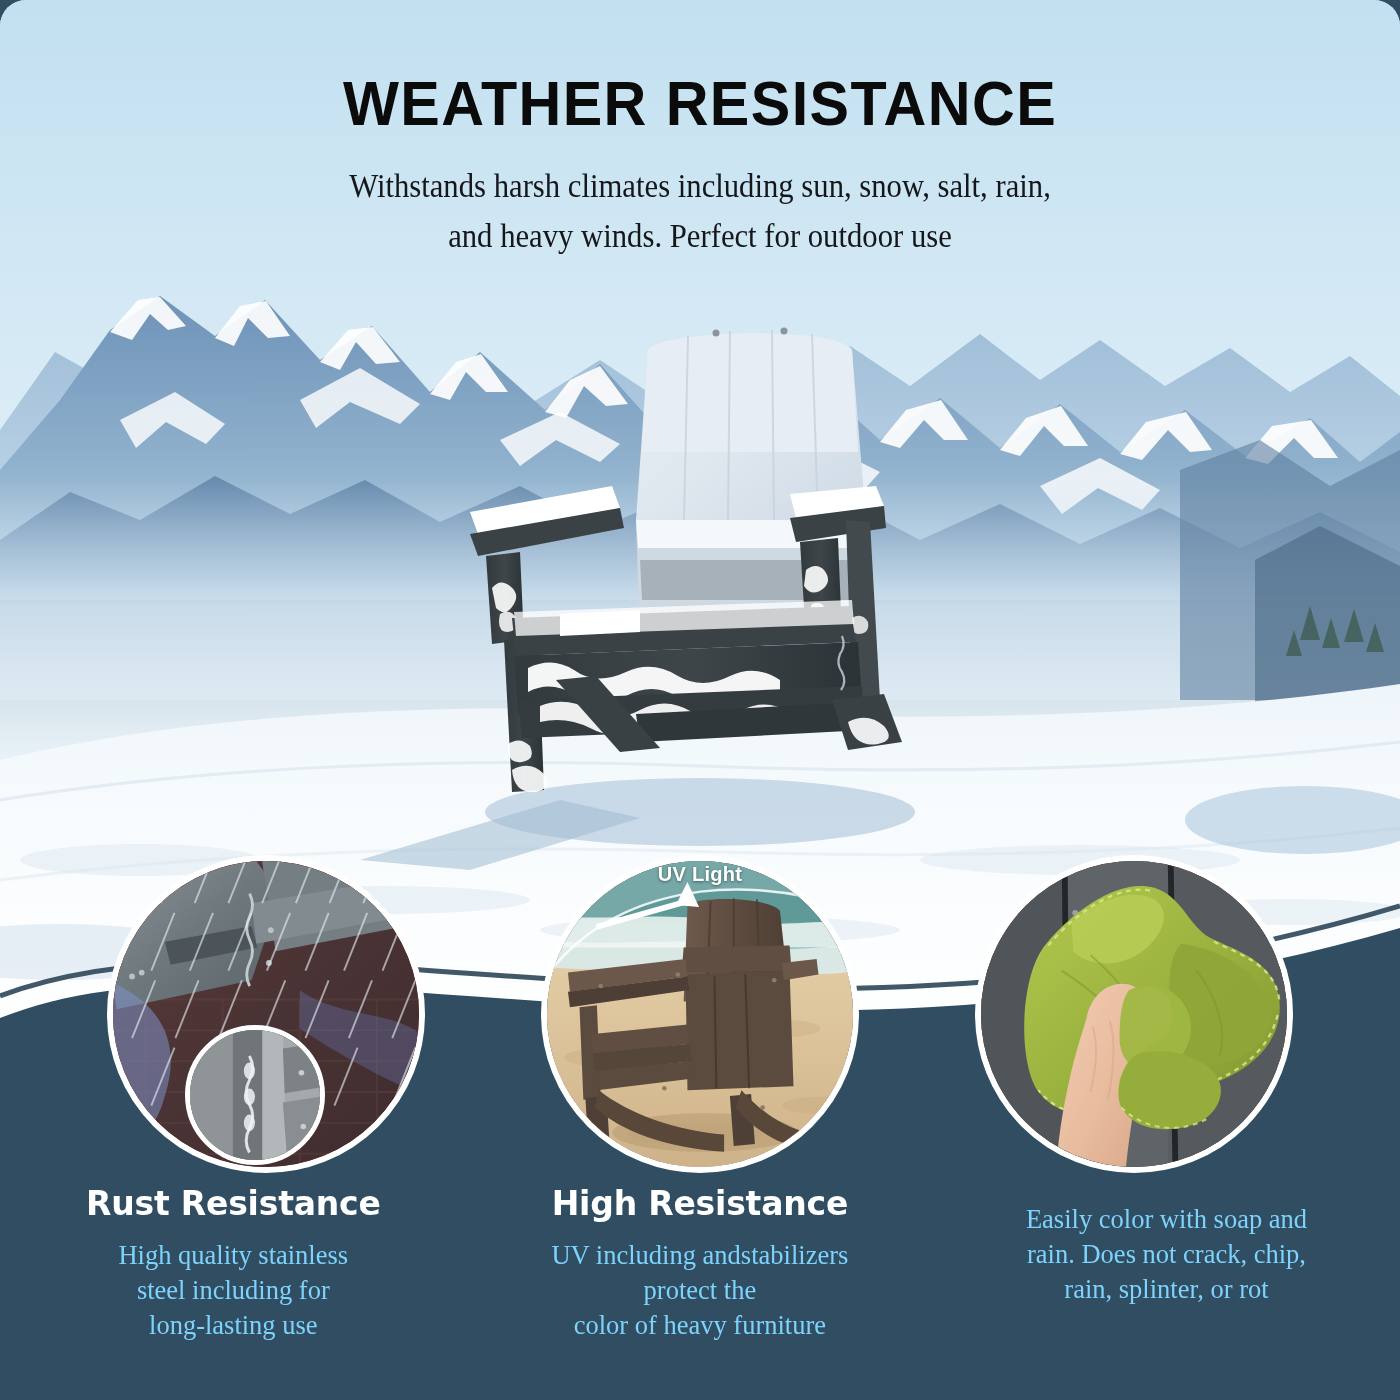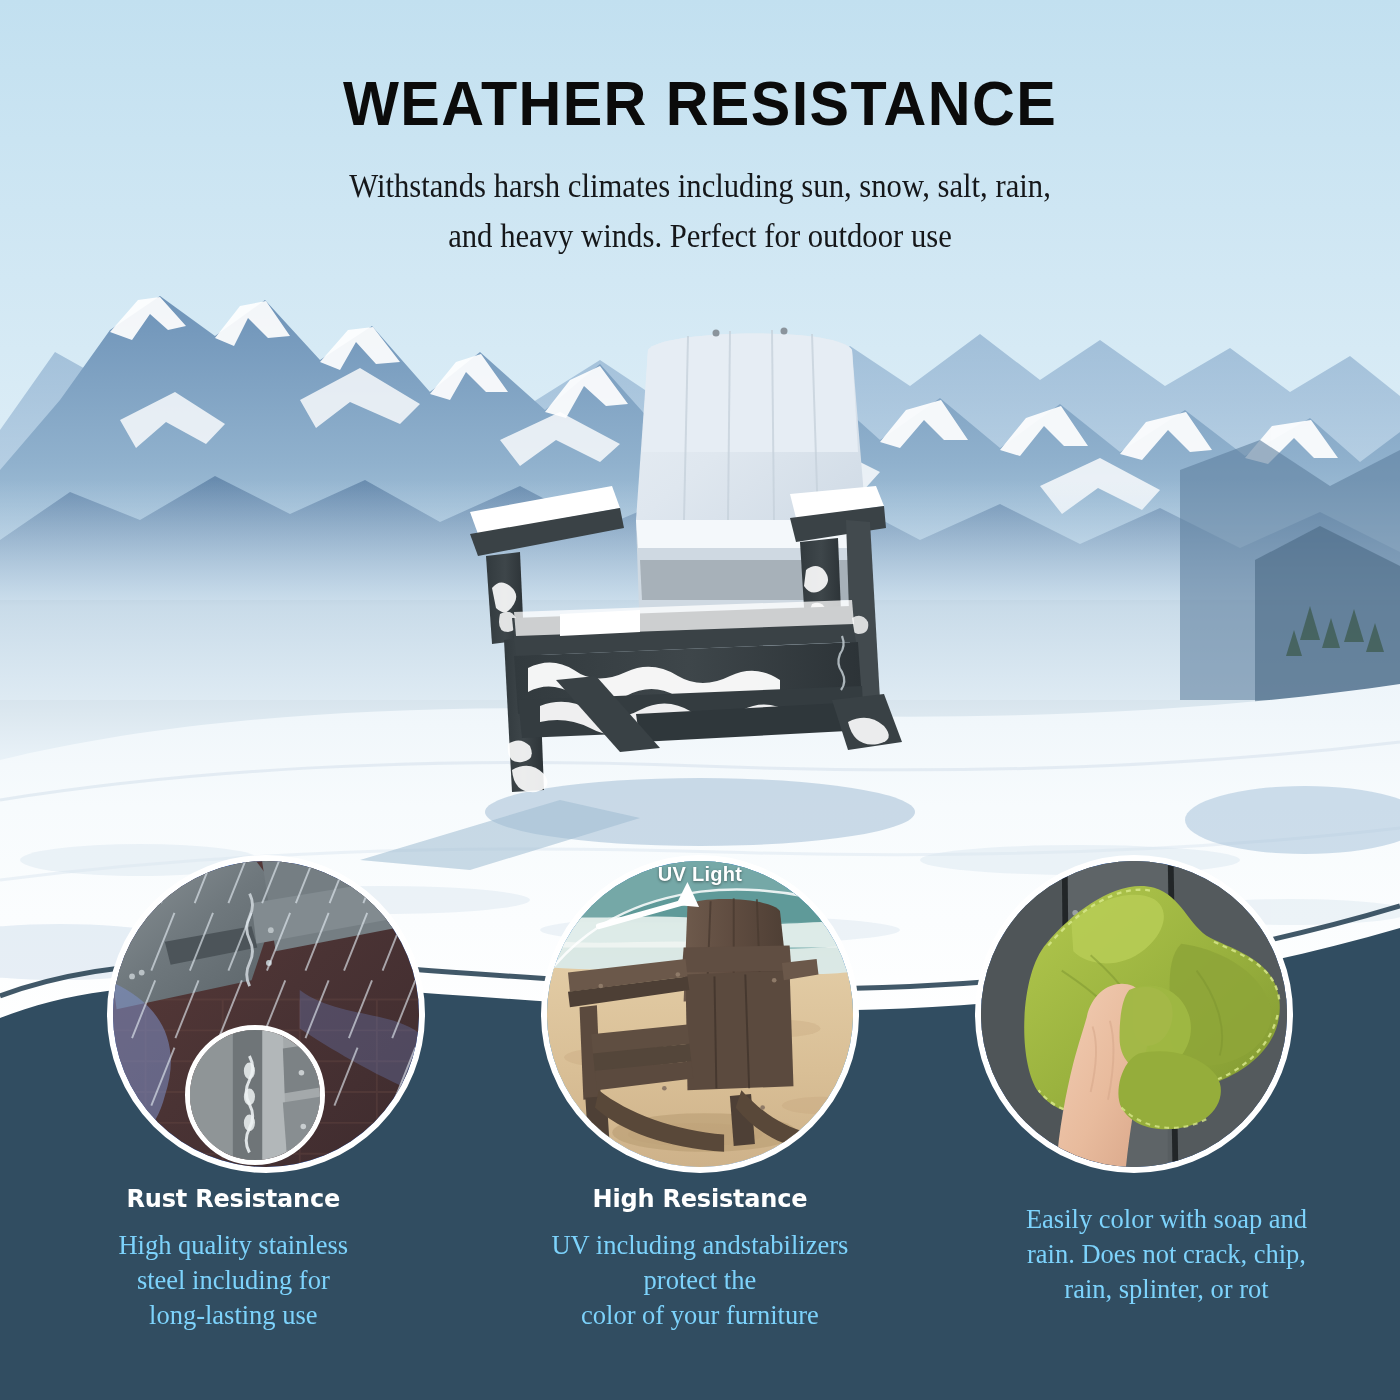--- a/index.html
+++ b/index.html
@@ -4,21 +4,21 @@
 <style>
   * { margin:0; padding:0; box-sizing:border-box; }
   html,body { width:1400px; height:1400px; }
   body {
     font-family:"Liberation Sans", sans-serif;
     background:#314d61;
     overflow:hidden;
     position:relative;
   }
 
-  #stage { position:absolute; inset:0; width:1400px; height:1400px; overflow:hidden; }
+  #stage { position:absolute; inset:0; width:1400px; height:1400px; overflow:hidden;border-radius:26px; }
 
   
   .scene {
     position:absolute; left:0; top:0; width:1400px; height:1035px;
     overflow:hidden;
   }
   .sky {
     position:absolute; left:0; top:0; width:1400px; height:560px;
     background:linear-gradient(180deg,#b7d9ee 0%,#c6e2f1 40%,#d6ecf6 75%,#e6f3f9 100%);
   }
@@ -46,21 +46,21 @@
   }
 
   
   .bottom-panel { position:absolute; left:0; top:900px; width:1400px; height:500px; }
   .bottom-svg { position:absolute; left:0; top:0; width:1400px; height:500px; }
 
   
   .circle {
     position:absolute; width:318px; height:318px; border-radius:50%;
     border:6px solid #ffffff; overflow:hidden;
-    background:#3b82f6;
+    background:#7f1d1d;
   }
   .circle .c-inner { position:absolute; inset:-6px; }
   .circle svg { display:block; width:100%; height:100%; }
   #circle-1 { left:107px; top:855px; }
   #circle-2 { left:541px; top:855px; }
   #circle-3 { left:975px; top:855px; }
 
   .inset-circle {
     position:absolute; left:78px; top:170px; width:140px; height:140px;
     border-radius:50%; border:5px solid #ffffff; overflow:hidden;
@@ -78,21 +78,21 @@
 
   
   .features {
     position:absolute; left:0; top:1186px; width:1400px;
     display:flex;
   }
   .feature { width:466.6px; text-align:center; padding:0 22px; }
   .feature h3 {
     font-family:"DejaVu Sans","Liberation Sans", sans-serif;
     font-weight:bold;
-    font-size:24px;
+    font-size:33px;
     color:#ffffff;
     letter-spacing:-0.2px;
     line-height:1.1;
   }
   .feature p {
     margin-top:16px;
     font-family:"Liberation Serif", serif;
     font-size:26.5px;
     line-height:1.32;
     color:#7dd3fc;
@@ -569,21 +569,21 @@
         <span>steel including for</span><br>
         <span>long-lasting use</span>
       </p>
     </div>
 
     <div class="feature">
       <h3>High Resistance</h3>
       <p>
         <span>UV including andstabilizers</span><br>
         <span>protect the</span><br>
-        <span>color of your furniture</span>
+        <span>color of heavy furniture</span>
       </p>
     </div>
 
     <div class="feature">
       <p>
         <span>Easily color with soap and</span><br>
         <span>rain. Does not crack, chip,</span><br>
         <span>rain, splinter, or rot</span>
       </p>
     </div>

